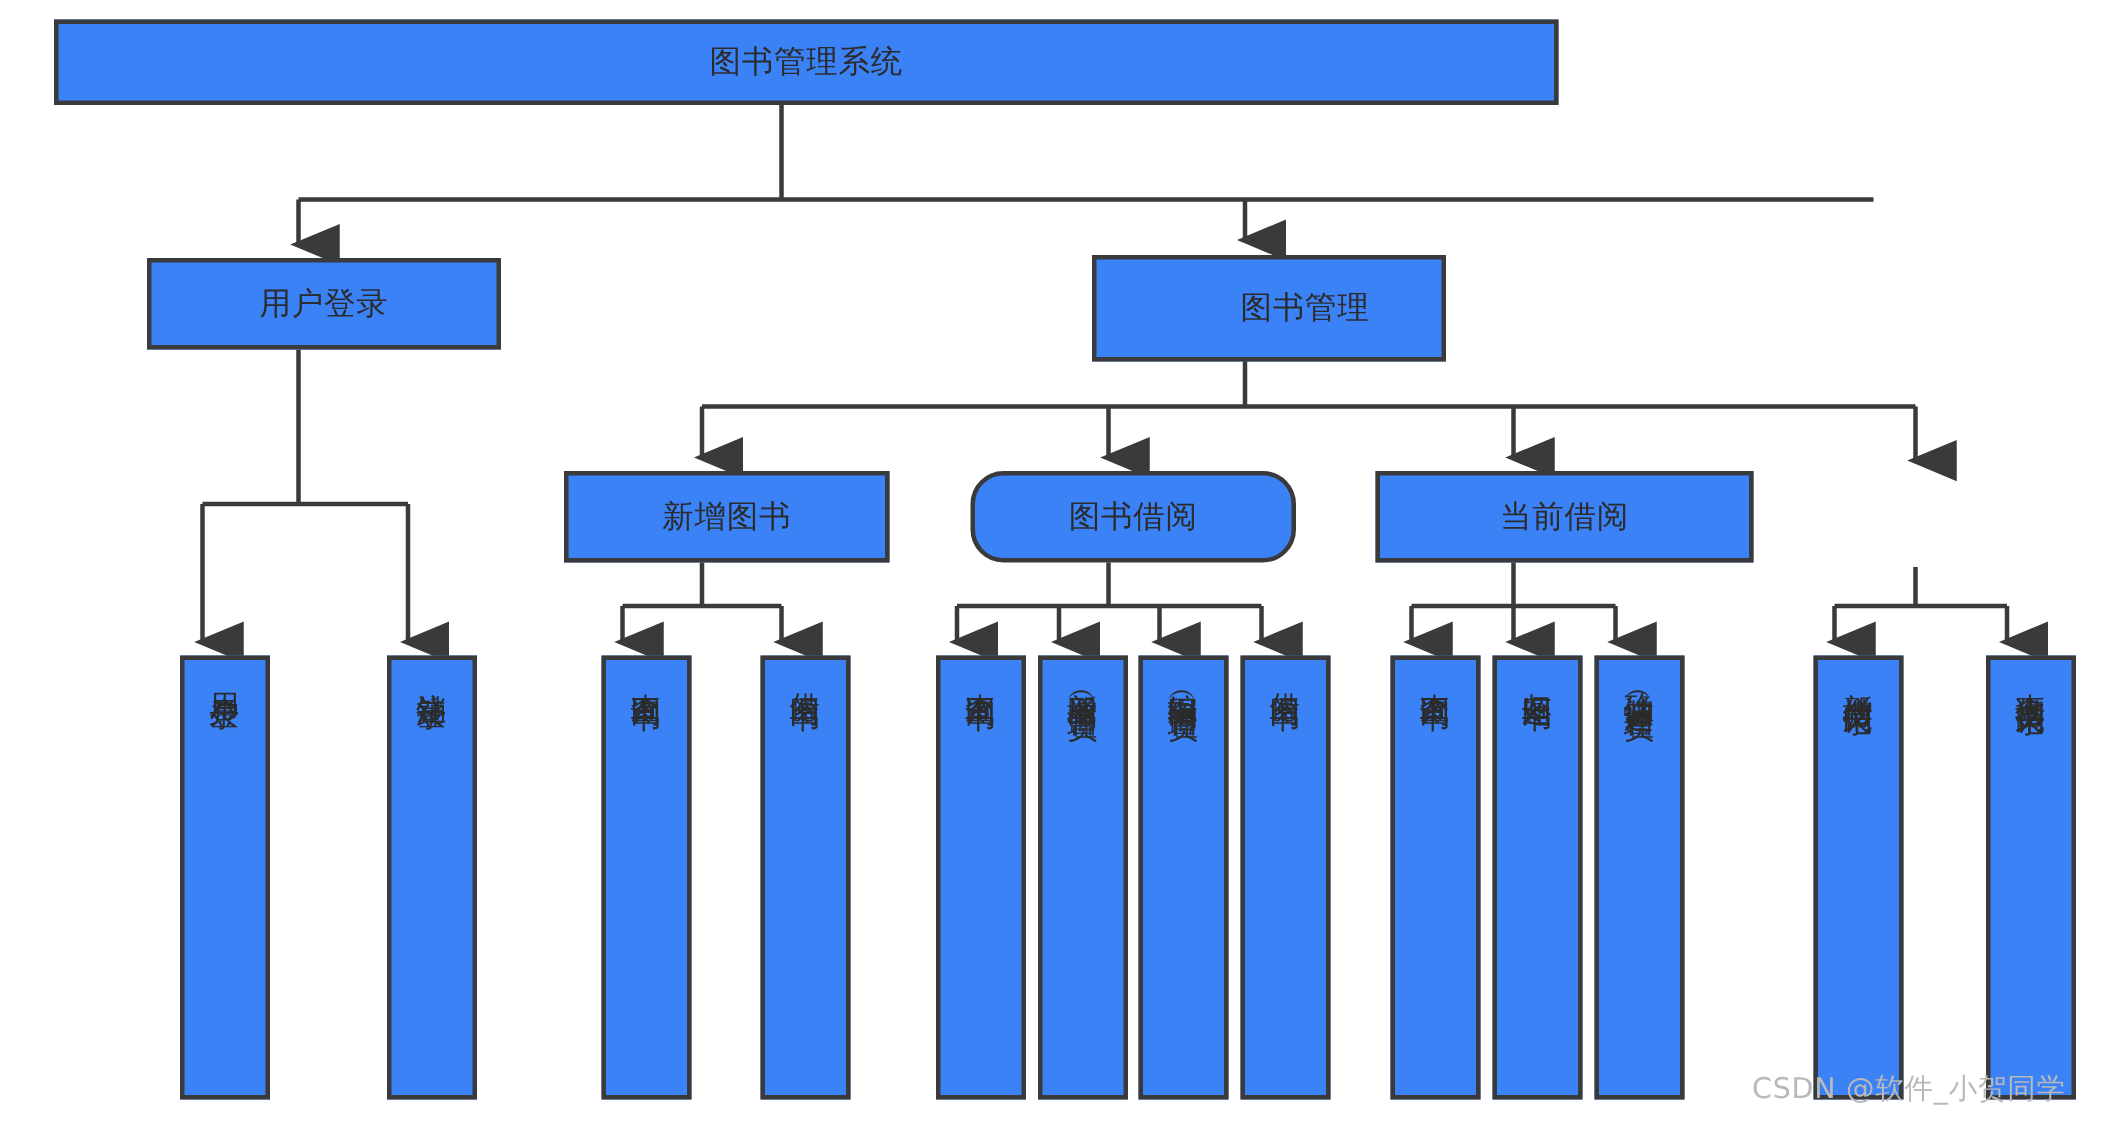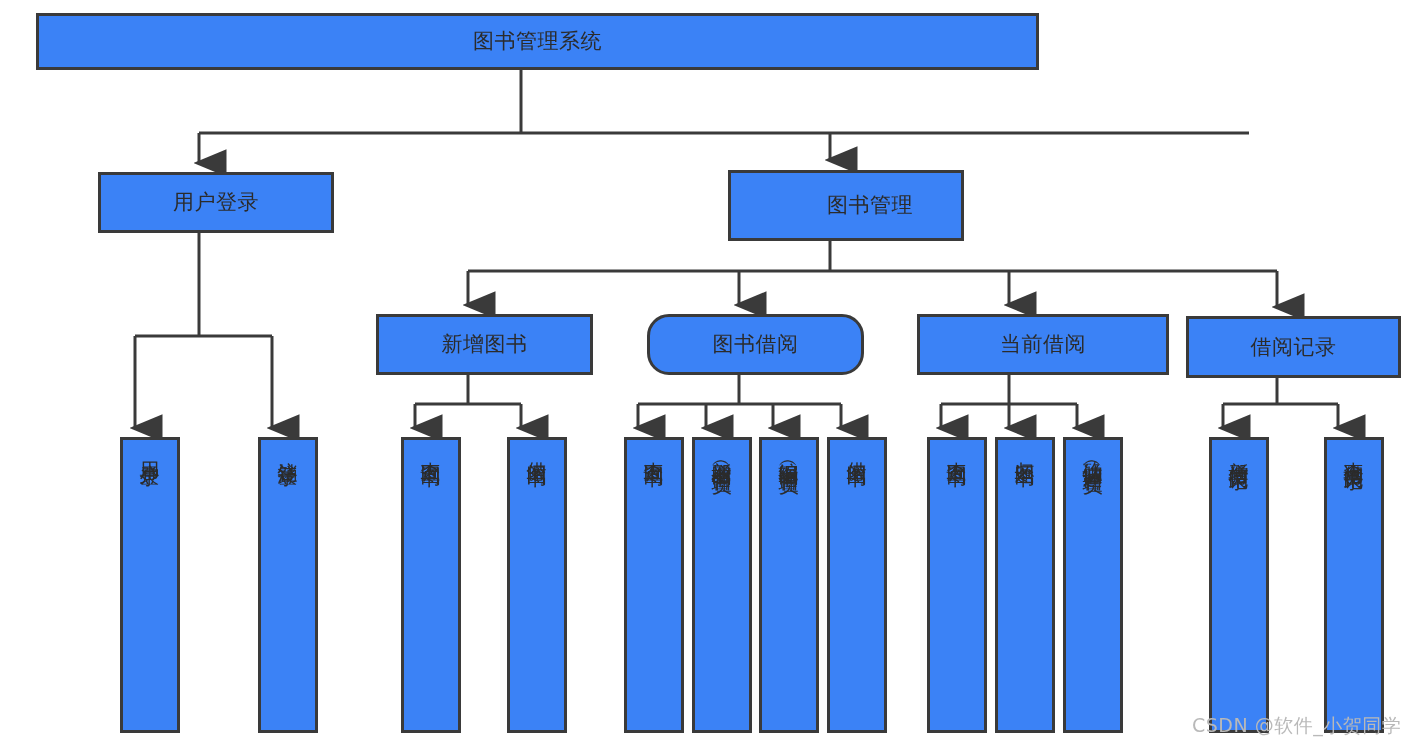--- a/index.html
+++ b/index.html
@@ -134,23 +134,20 @@
 
   <div class="node" style="left:360px; top:314px; width:217px; height:61px;">
     <span class="lbl">新增图书</span>
   </div>
   <div class="node" style="left:631px; top:314px; width:217px; height:61px;border-radius:22px;">
     <span class="lbl">图书借阅</span>
   </div>
   <div class="node" style="left:901px; top:314px; width:252px; height:61px;">
     <span class="lbl">当前借阅</span>
   </div>
-  <div class="node" style="left:1170px; top:316px; width:215px; height:62px;">
-    <span class="lbl">借阅记录</span>
-  </div>
 
   <div class="node leaf" style="left:104px; top:437px; width:60px; height:296px;">
     <span class="lbl">用户登录</span>
   </div>
   <div class="node leaf" style="left:242px; top:437px; width:60px; height:296px;">
     <span class="lbl">注销登录</span>
   </div>
 
   <div class="node leaf" style="left:385px; top:437px; width:60px; height:296px;">
     <span class="lbl">查询图书</span>
@@ -182,15 +179,15 @@
     <span class="lbl">确认归还（管理员）</span>
   </div>
 
   <div class="node leaf" style="left:1193px; top:437px; width:60px; height:296px;">
     <span class="lbl">新增借阅记录</span>
   </div>
   <div class="node leaf" style="left:1308px; top:437px; width:60px; height:296px;">
     <span class="lbl">查询借阅记录</span>
   </div>
 
-  <div class="watermark" style="left:1192px; top:713px;">CSDN @软件_小贺同学</div>
+  <div class="watermark" style="left:1168px; top:713px;">CSDN @软件_小贺同学</div>
 
 </div>
 
 </body></html>

